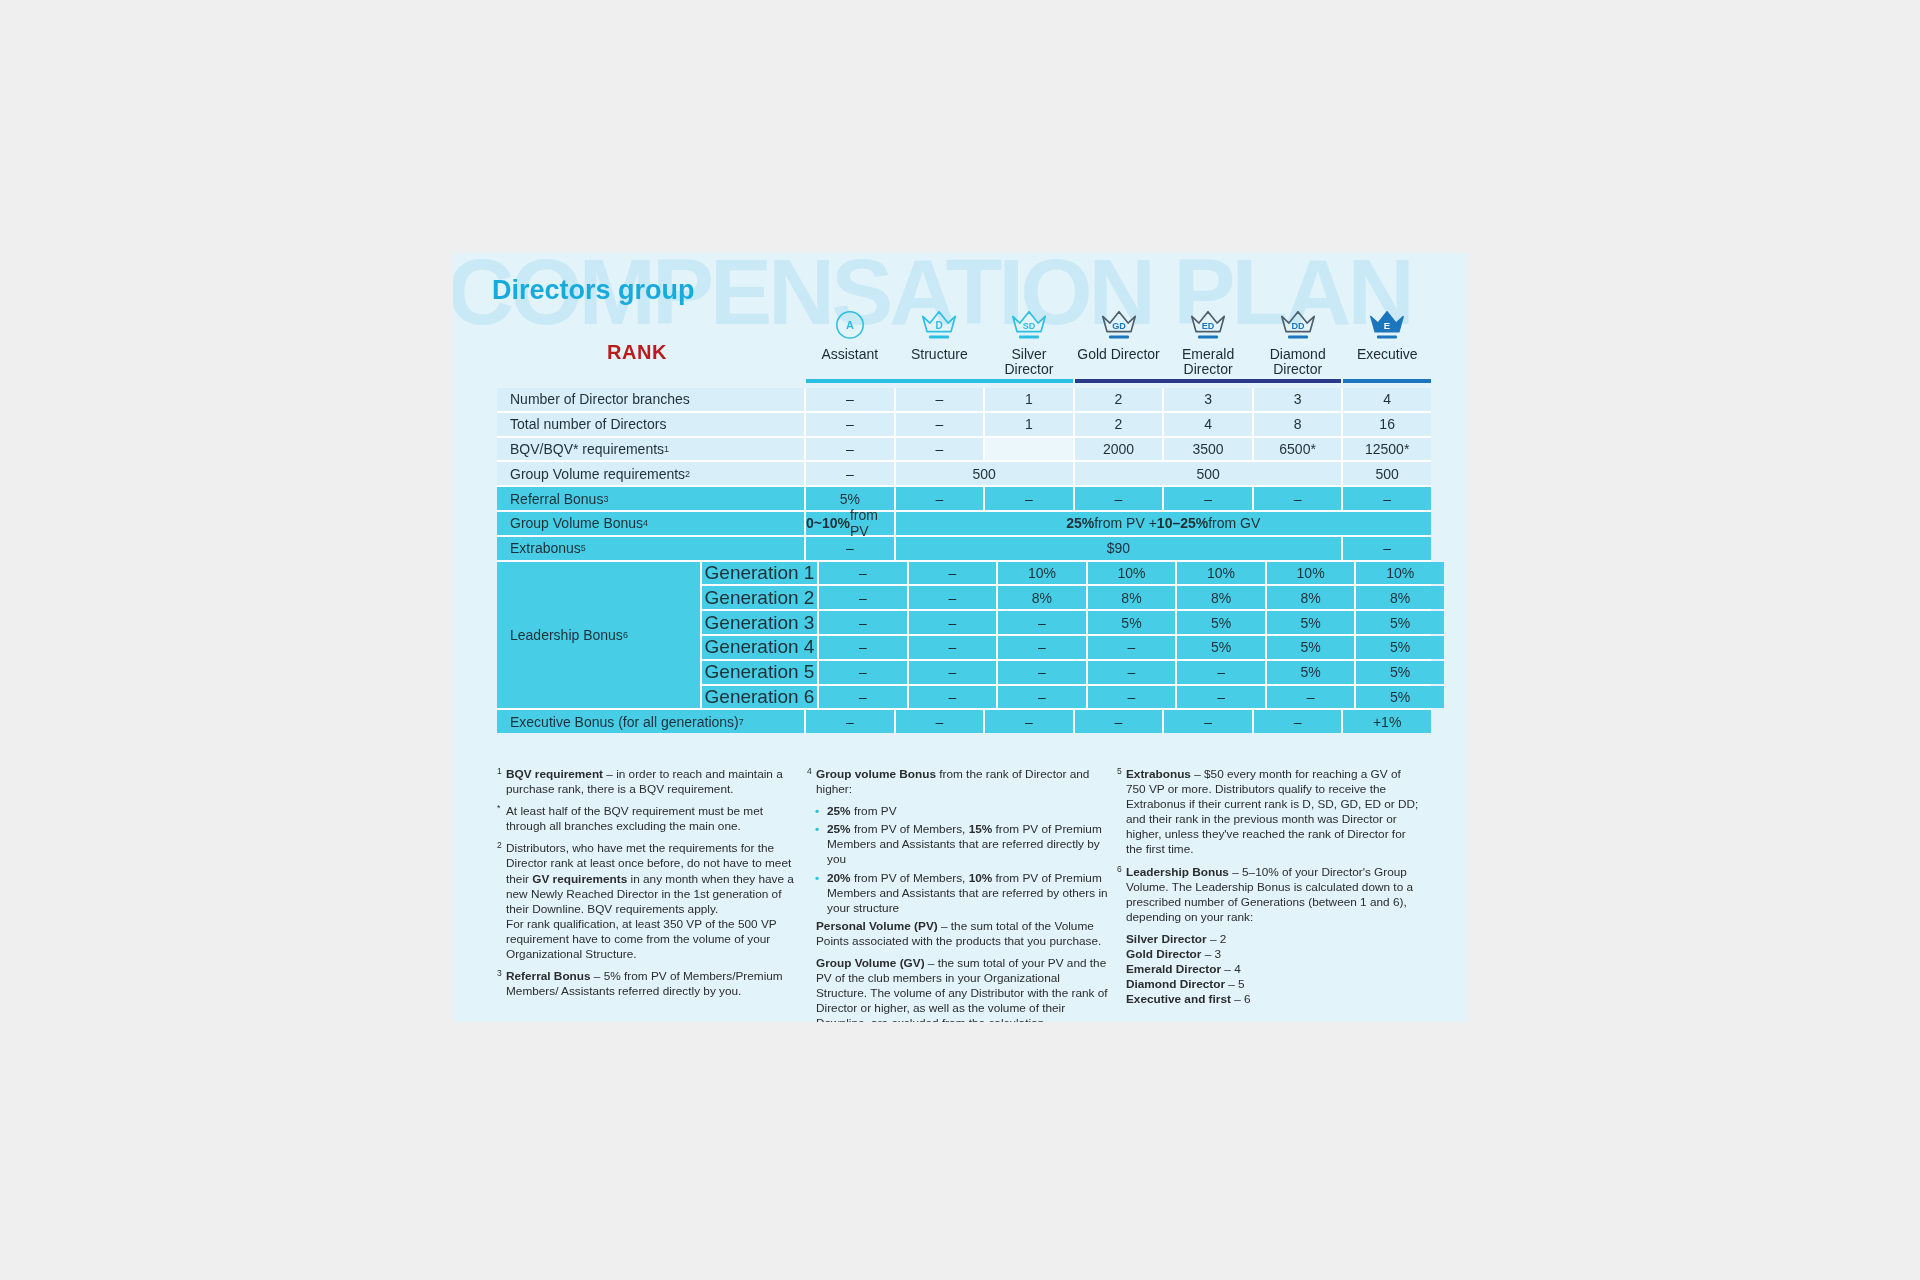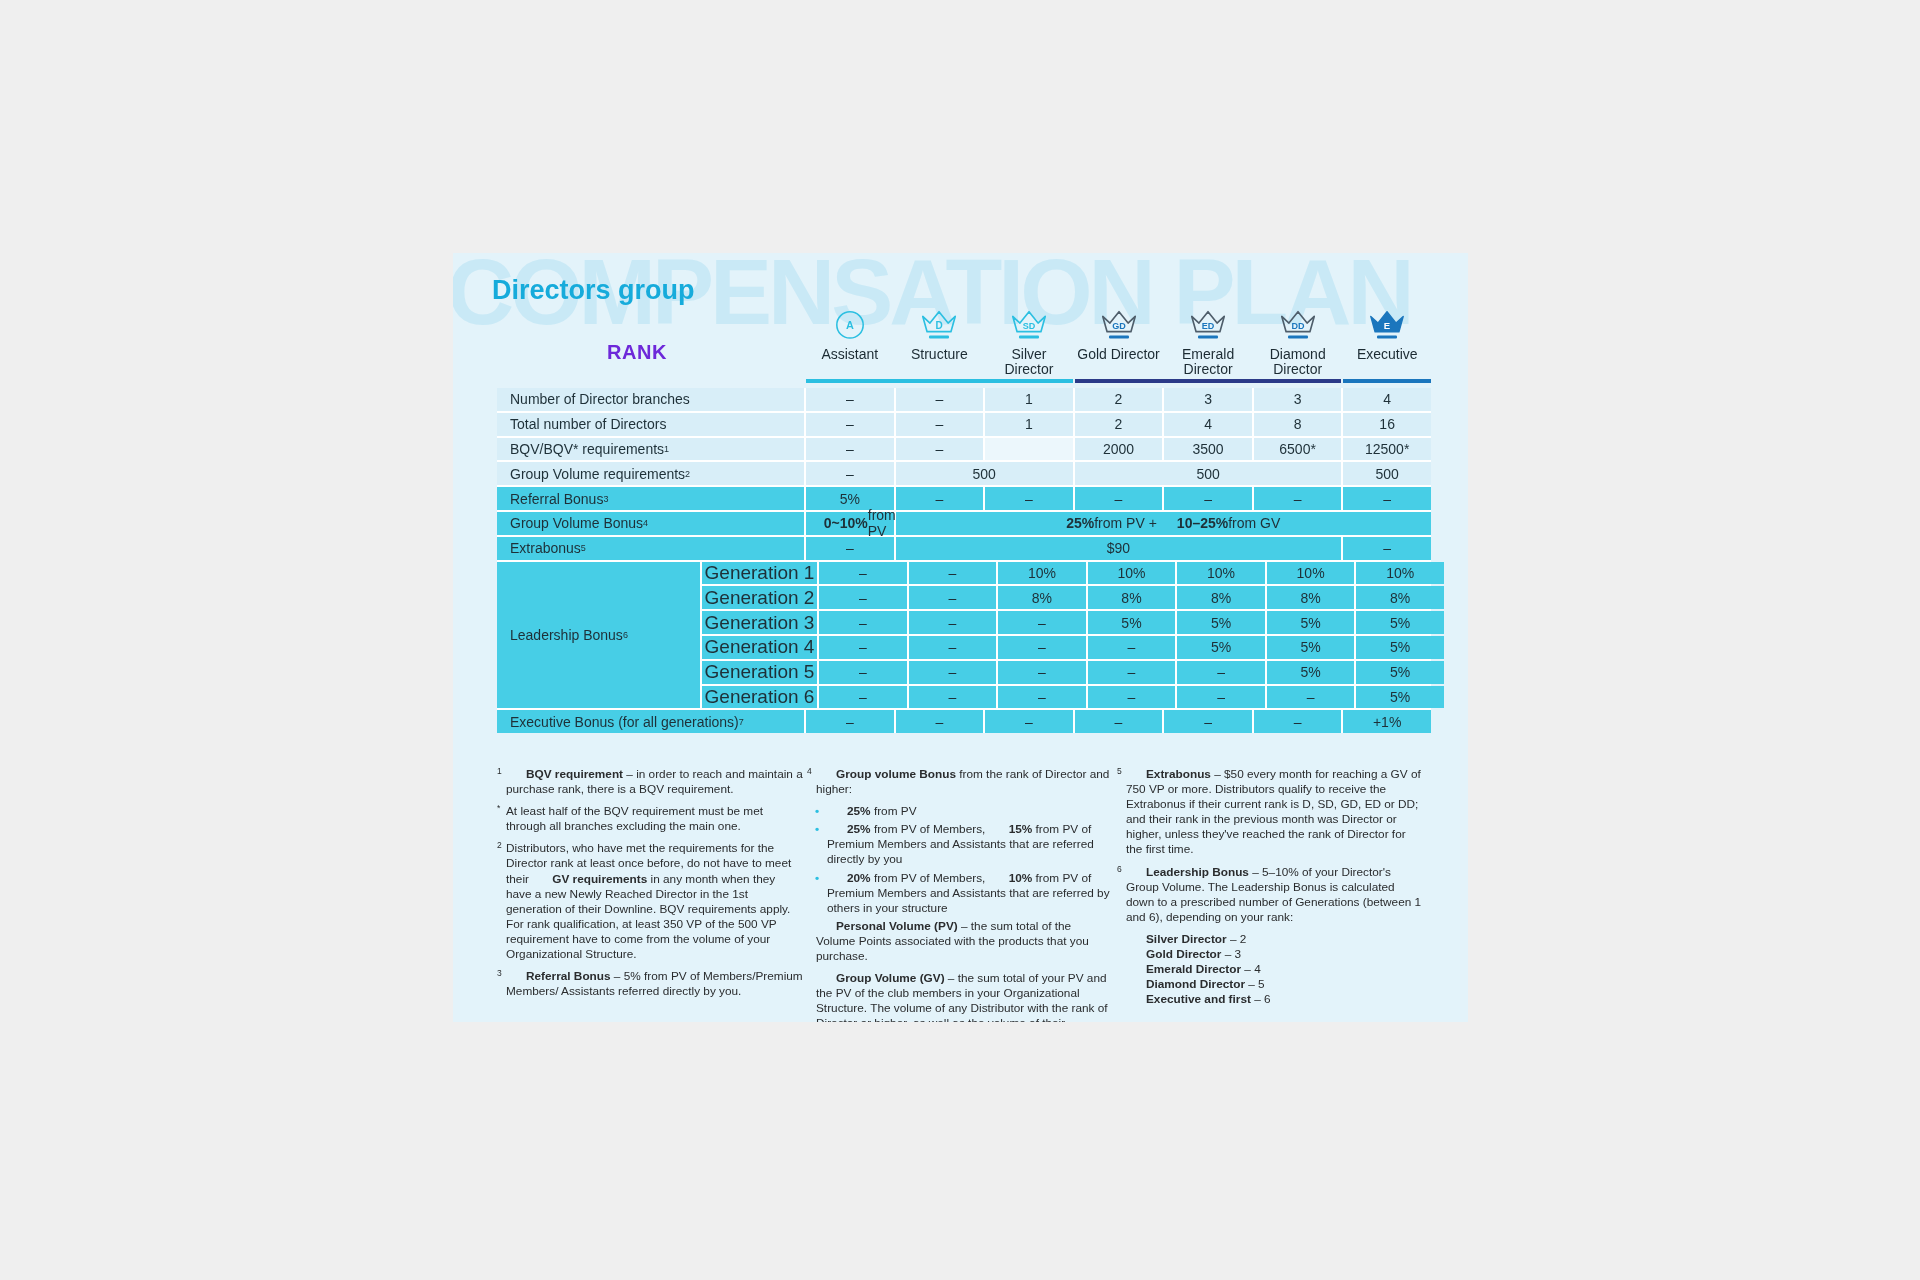--- a/index.html
+++ b/index.html
@@ -1,21 +1,21 @@
 <!DOCTYPE html>
 <html style="--canvas: #efefef; --pagebg: #e3f3fa; --wm: #c9e9f6; --title: #16abdb; --lightrow: #d8eef8; --emptycell: #ecf7fc; --cyanrow: #47cee6; --ink: #1e3038; --cyan: #2bbfe1; --navy: #2b3a88; --blue: #1b76bd; --slate: #4e5d6a; --fn: #2a2c2e; --gap: #ffffff;"><head>
 <meta charset="utf-8">
 <style>
   html,body{margin:0;padding:0;}
   body{font-family:"Liberation Sans",sans-serif;}
   .canvas{position:relative;width:1920px;height:1280px;background:var(--canvas,#efefef);overflow:hidden;}
   .page{position:absolute;left:453px;top:253px;width:1015px;height:769px;background:var(--pagebg,#e3f3fa);overflow:hidden;}
   .watermark{position:absolute;left:-6px;top:-14px;font-size:93px;font-weight:bold;letter-spacing:-4px;color:var(--wm,#c9e9f6);white-space:nowrap;text-align:center;}
   .title{position:absolute;left:39px;top:22px;font-size:27px;font-weight:bold;color:var(--title,#16abdb);}
-  .rank-word{position:absolute;left:44px;top:88px;width:280px;text-align:center;font-size:20px;font-weight:bold;color:#6d28d9;letter-spacing:.5px;}
+  .rank-word{position:absolute;left:44px;top:88px;width:280px;text-align:center;font-size:20px;font-weight:bold;color:#b91c1c;letter-spacing:.5px;}
   .rank-cols{position:absolute;left:353px;top:48px;width:625px;display:flex;gap:2px;}
   .rank-col{flex:1 1 0;display:flex;flex-direction:column;align-items:center;}
   .rank-icon{height:44px;display:flex;align-items:flex-end;justify-content:center;}
   .rank-name{margin-top:2px;font-size:14px;line-height:15px;text-align:center;color:#1c2b33;}
   .underline{position:absolute;left:353px;top:126px;width:625px;height:4px;display:flex;gap:2px;}
   .underline div{height:4px;}
   .tbl{position:absolute;left:44px;top:135px;width:934px;display:flex;flex-direction:column;gap:2px;background:var(--gap,#fff);}
   .trow{display:flex;gap:2px;height:22.8px;}
   .lbl{width:307px;flex:0 0 auto;display:flex;align-items:center;padding-left:13px;box-sizing:border-box;font-size:14px;color:var(--ink,#1e3038);}
   .cell{display:flex;align-items:center;justify-content:center;font-size:14px;color:var(--ink,#1e3038);flex:0 0 auto;box-sizing:border-box;}
@@ -28,21 +28,21 @@
   .gen-row{display:flex;gap:2px;height:22.8px;}
   .gen-lbl{width:115px;flex:0 0 auto;display:flex;align-items:center;justify-content:center;font-size:19px;color:var(--ink,#1e3038);}
   sup{font-size:9px;}
   .footnotes{position:absolute;left:44px;top:514px;width:934px;display:flex;gap:4px;}
   .fcol{width:306px;flex:0 0 auto;font-size:11.8px;line-height:1.28;color:var(--fn,#2a2c2e);}
   .fitem{position:relative;padding-left:9px;margin-bottom:7px;}
   .fitem .fsup{position:absolute;left:0;top:-1px;font-size:8.5px;}
   .fitem.bullet{padding-left:18px;margin-bottom:3px;margin-left:2px;}
   .fitem.bullet .dot{position:absolute;left:6px;top:0;color:var(--cyan,#2bbfe1);font-weight:bold;}
   .fitem.tight{margin-bottom:0;}
-  b{font-weight:bold;padding-left:20px;}
+  b{font-weight:bold;}
 </style>
 </head>
 <body>
 
 <div class="canvas">
   <div class="page">
     <div class="watermark">COMPENSATION PLAN</div>
     <div class="title">Directors group</div>
     <div class="rank-word">RANK</div>
     <div class="rank-cols">

